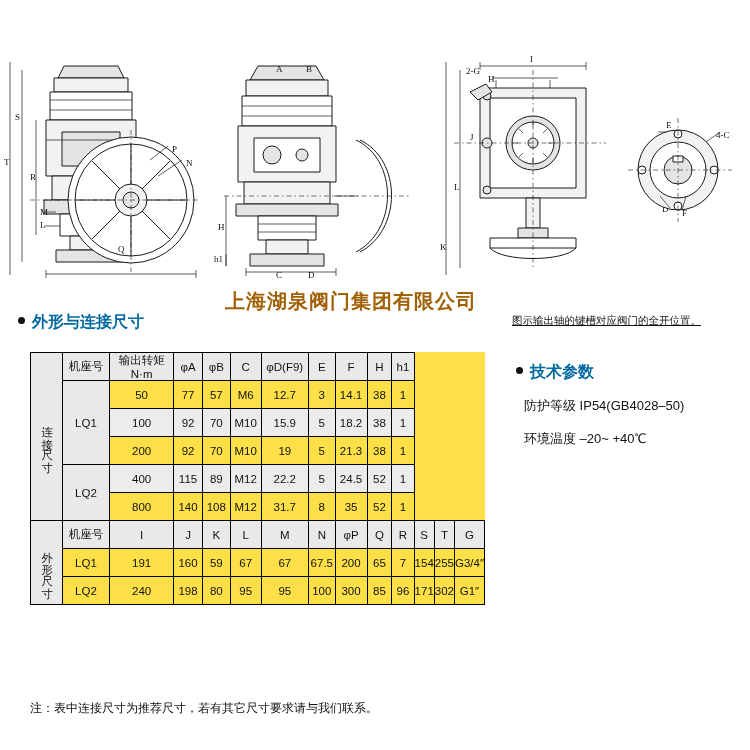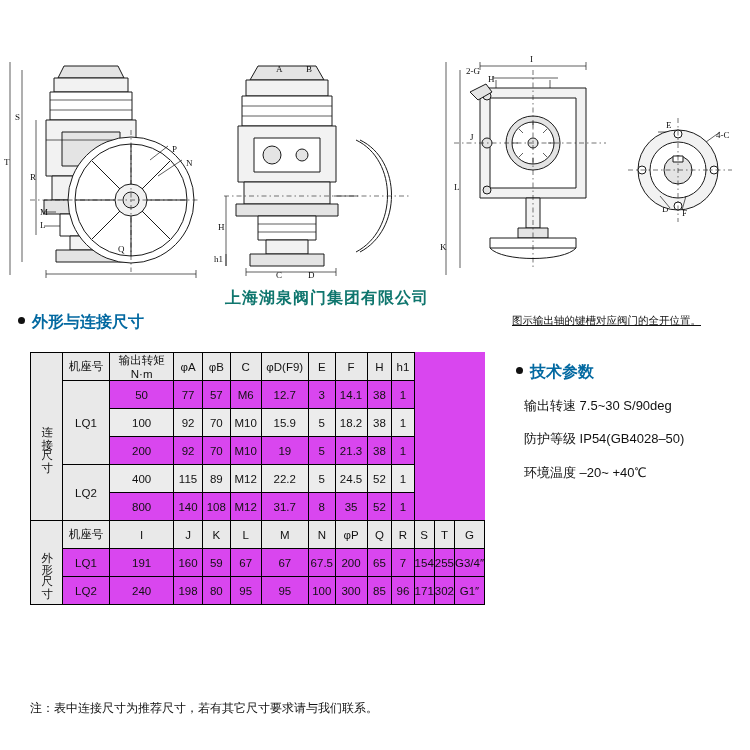--- a/index.html
+++ b/index.html
@@ -13,22 +13,22 @@
     overflow:hidden;
   }
   .page { position:relative; width:750px; height:750px; }
 
   
   .drawing { position:absolute; left:0; top:0; width:750px; height:300px; }
   .drawing svg { display:block; }
 
   .watermark {
     position:absolute; left:225px; top:288px;
-    font-size:16px; font-weight:bold;
-    color:#0f766e;
+    font-size:20px; font-weight:bold;
+    color:#a16207;
     letter-spacing:1px;
     white-space:nowrap;
     pointer-events:none;
   }
 
   .note-right {
     position:absolute; left:512px; top:314px;
     font-size:10.5px; color:#111; white-space:nowrap;text-decoration:underline;
   }
 
@@ -50,21 +50,21 @@
   }
   #head-dims { left:18px; top:312px; }
   #head-params { left:516px; top:362px; }
 
   
   .tbl-wrap { position:absolute; left:30px; top:352px; width:455px; }
   table.spec {
     border-collapse:collapse;
     width:455px;
     font-size:11.5px;
-    background:#d946ef;
+    background:#fde047;
   }
   table.spec td, table.spec th {
     border:1px solid #000;
     text-align:center;
     vertical-align:middle;
     padding:0;
     height:28px;
     font-weight:normal;
     color:#111;
   }
@@ -389,20 +389,19 @@
           <td>96</td>
           <td>171</td>
           <td>302</td>
           <td>G1″</td>
         </tr>
       </tbody>
     </table>
   </div>
 
   <div class="params">
-    <div class="p-row">输出转速 7.5~30 S/90deg</div>
     <div class="p-row">防护等级 IP54(GB4028–50)</div>
     <div class="p-row">环境温度 –20~ +40℃</div>
   </div>
 
   <div class="footnote">注：表中连接尺寸为推荐尺寸，若有其它尺寸要求请与我们联系。</div>
 
 </div>
 
 </body></html>

